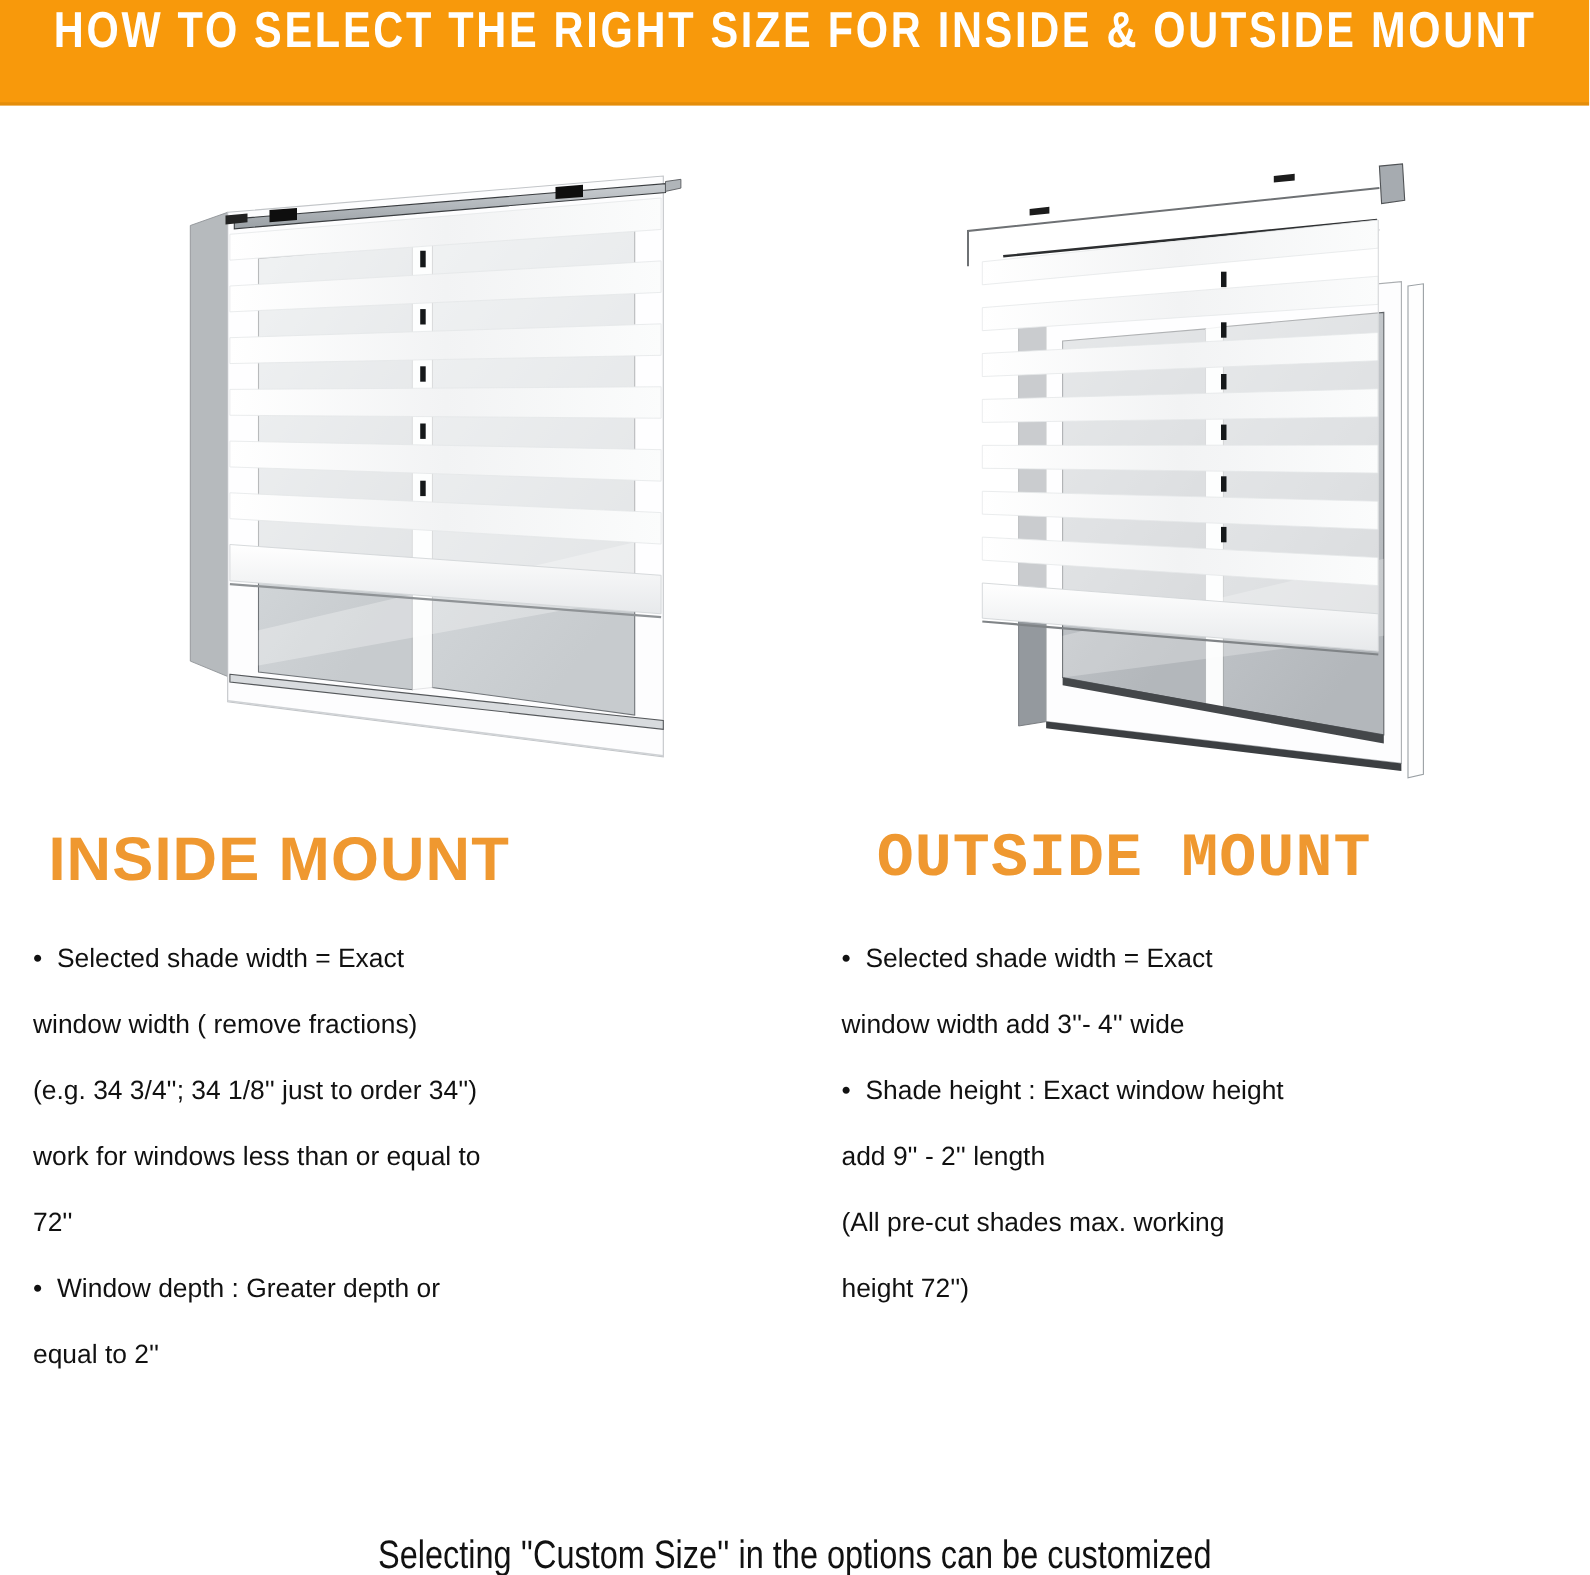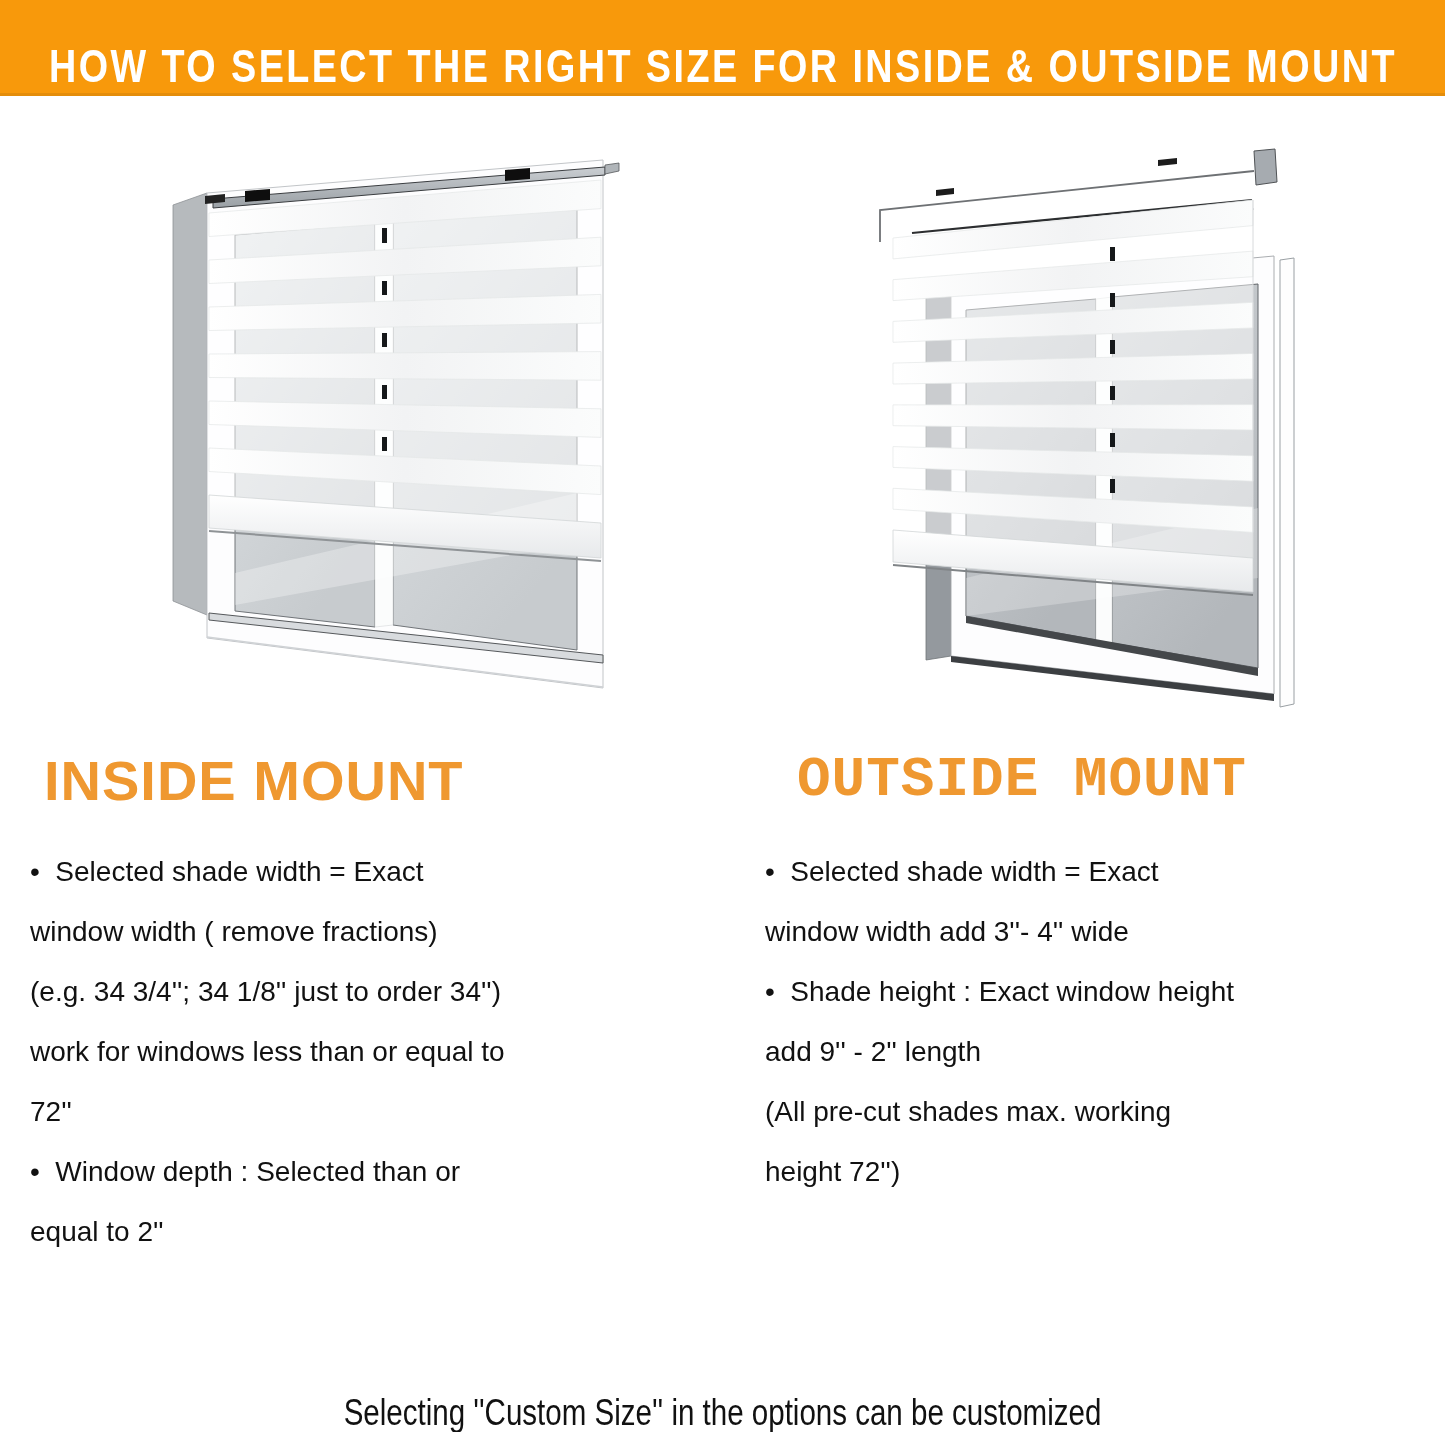--- a/index.html
+++ b/index.html
@@ -4,41 +4,41 @@
 <style>
   html,body{margin:0;padding:0;background:#ffffff;}
   .page{
     position:relative;width:1445px;height:1432px;background:#ffffff;
     font-family:"Liberation Sans",sans-serif;overflow:hidden;
     --banner-bg:#F8990B; --banner-text:#ffffff; --accent:#EF9830; --body-text:#111111;
   }
   .banner{
     position:absolute;top:0;left:0;width:1445px;height:93px;
     background:var(--banner-bg);
-    display:flex;align-items:flex-end;justify-content:center;
+    display:flex;align-items:flex-start;justify-content:center;
     border-bottom:3px solid rgba(0,0,0,0.08);
   }
   .banner h1{
     margin:0;color:var(--banner-text);font-size:46px;font-weight:bold;
     letter-spacing:3px;white-space:nowrap;
     transform:scaleX(0.82);transform-origin:50% 50%;
   }
   figure.illus{position:absolute;margin:0;padding:0;}
   figure.illus.inside{left:155px;top:143px;width:470px;height:565px;}
   figure.illus.outside{left:850px;top:138px;width:455px;height:600px;}
   h2.mount{
     position:absolute;margin:0;top:748px;font-size:56px;font-weight:bold;
     color:var(--accent);letter-spacing:1px;white-space:nowrap;
   }
   h2.mount.inside{left:44px;}
   h2.mount.outside{left:797px;font-family:Liberation Mono, monospace;}
   .col{position:absolute;top:842px;color:var(--body-text);}
   .col.inside{left:30px;width:712px;}
   .col.outside{left:765px;width:672px;}
-  .line{font-size:28px;line-height:60px;white-space:pre;}
+  .line{font-size:24px;line-height:60px;white-space:pre;}
   .footer{
     position:absolute;top:1392px;left:0;width:1445px;text-align:center;
     font-size:36px;color:var(--body-text);white-space:nowrap;
     transform:scaleX(0.82);transform-origin:50% 0;
   }
 </style>
 </head>
 <body>
 
 <div class="page" style="--banner-bg: #F8990B; --banner-text: #FFFFFF; --accent: #EF9830; --body-text: #111111;">
@@ -186,21 +186,21 @@
 
   <h2 class="mount inside">INSIDE MOUNT</h2>
   <h2 class="mount outside">OUTSIDE MOUNT</h2>
 
   <div class="col inside">
     <div class="line">•  Selected shade width = Exact</div>
     <div class="line">window width ( remove fractions)</div>
     <div class="line">(e.g. 34 3/4''; 34 1/8'' just to order 34'')</div>
     <div class="line">work for windows less than or equal to</div>
     <div class="line">72''</div>
-    <div class="line">•  Window depth : Selected than or</div>
+    <div class="line">•  Window depth : Greater depth or</div>
     <div class="line">equal to 2''</div>
   </div>
 
   <div class="col outside">
     <div class="line">•  Selected shade width = Exact</div>
     <div class="line">window width add 3''- 4'' wide</div>
     <div class="line">•  Shade height : Exact window height</div>
     <div class="line">add 9'' - 2'' length</div>
     <div class="line">(All pre-cut shades max. working</div>
     <div class="line">height 72'')</div>

